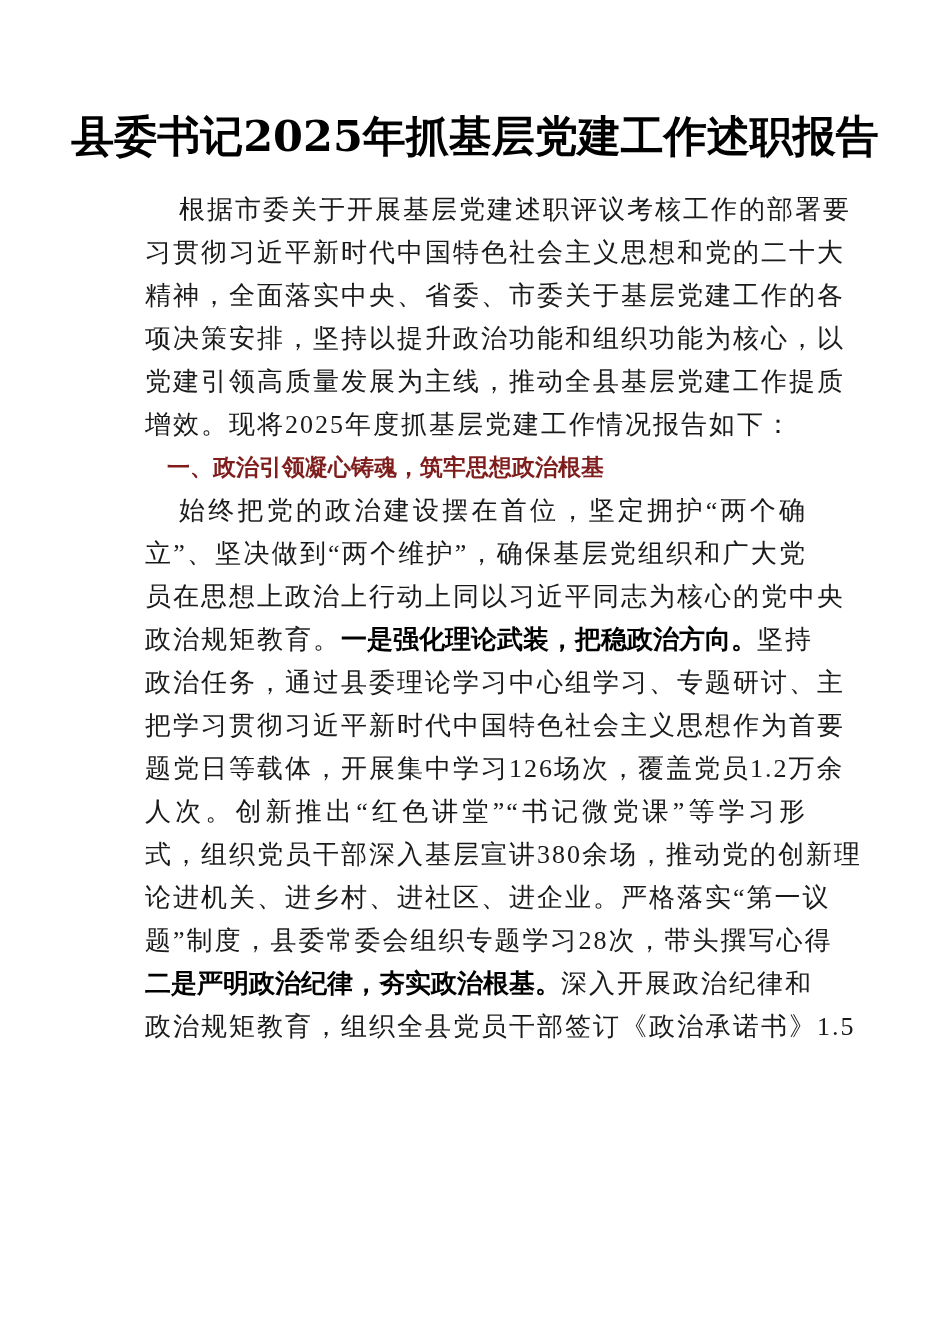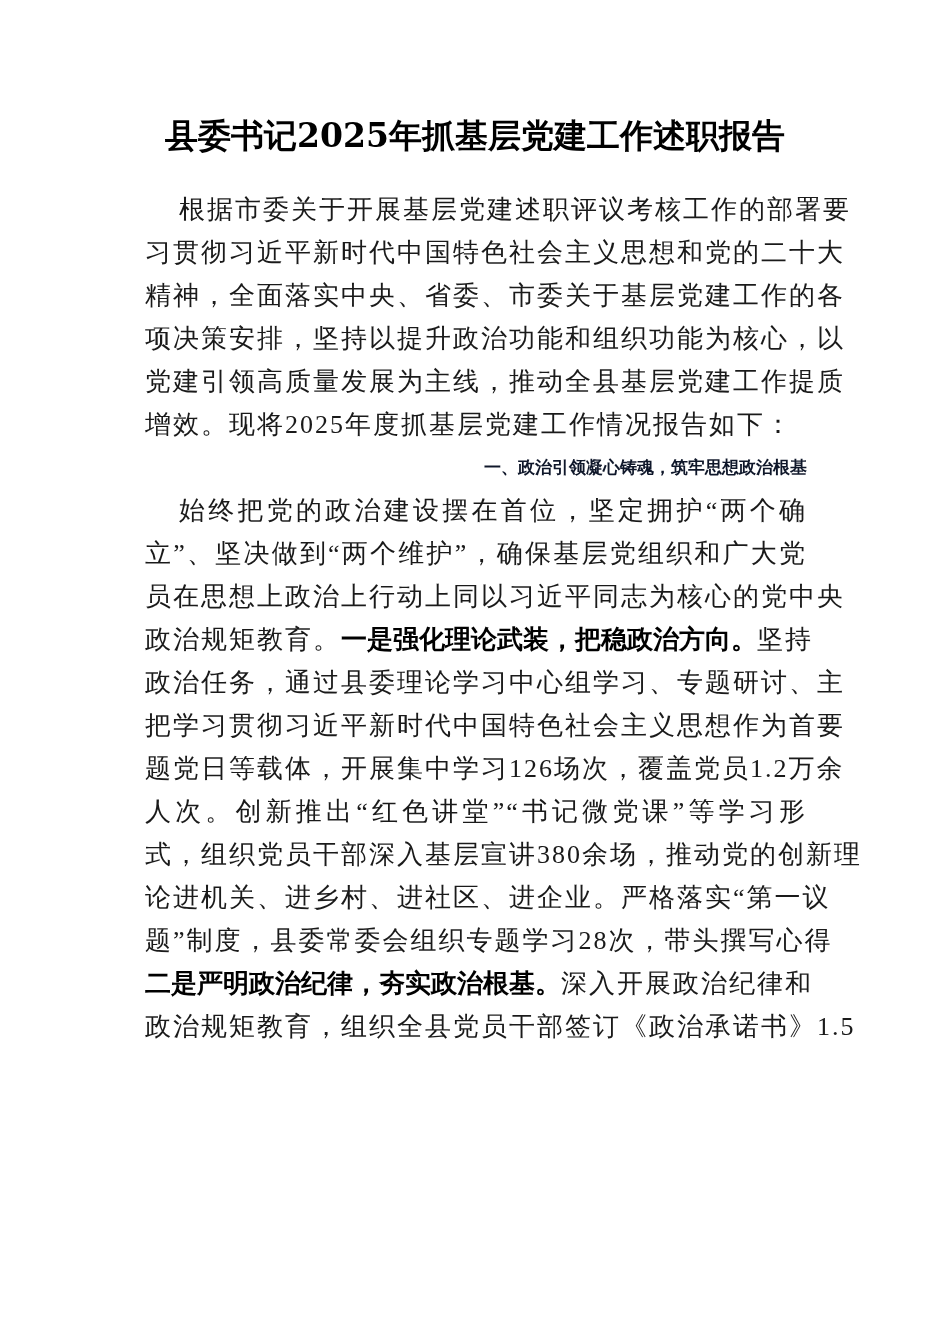--- a/index.html
+++ b/index.html
@@ -23,21 +23,21 @@
       background: #fff;
     }
     .title {
       position: absolute;
       left: 0;
       top: 112px;
       width: 950px;
       text-align: center;
       font-family: "DejaVu Serif", "Liberation Serif", serif;
       font-weight: bold;
-      font-size: 33px;
+      font-size: 43px;
       letter-spacing: 0px;
       color: #000;
       line-height: 48px;
     }
     .body {
       position: absolute;
       left: 145px;
       top: 188px;
       width: 662px;
     }
@@ -57,25 +57,24 @@
     }
     .line.indent {
       padding-left: 34px;
     }
     .heading {
       height: 43px;
       line-height: 43px;
       padding-left: 22px;
       font-family: "DejaVu Sans", "Liberation Sans", sans-serif;
       font-weight: bold;
-      font-size: 17px;
-      color: #0f172a;
+      font-size: 23px;
+      color: #7f1d1d;
       white-space: nowrap;
       letter-spacing: 0px;
-      text-align: right;
     }
     .b {
       font-weight: bold;
       font-family: "DejaVu Sans", "Liberation Sans", sans-serif;
       color: #000;
       letter-spacing: 0px;
     }
   </style>
 </head>
 <body>

